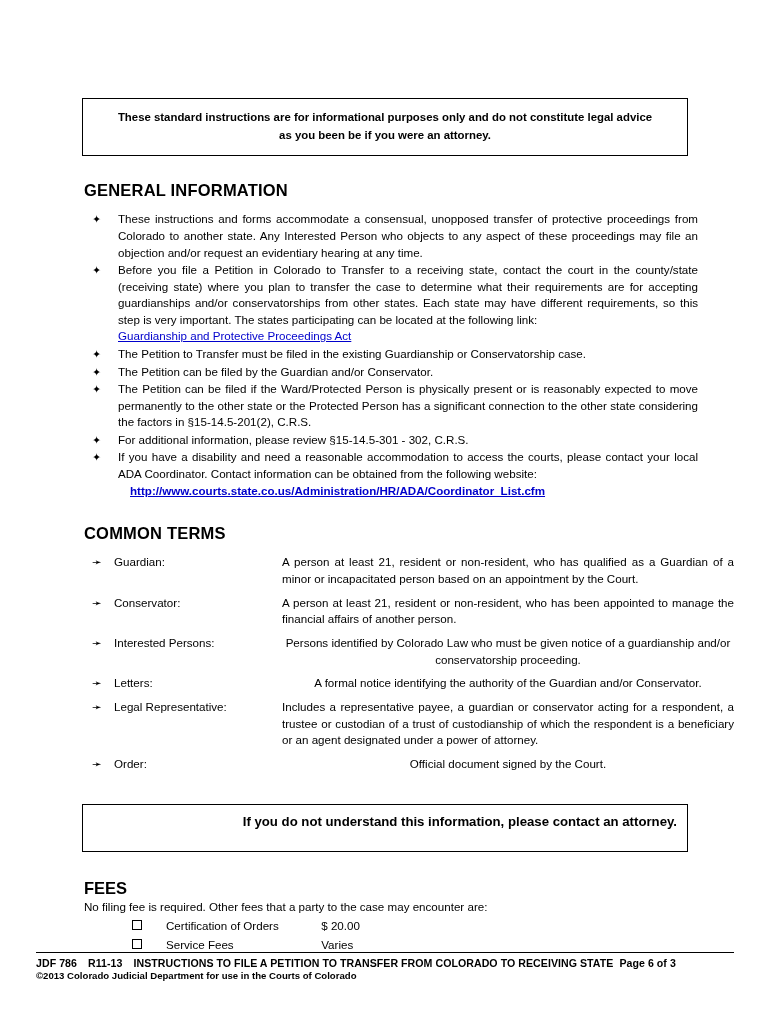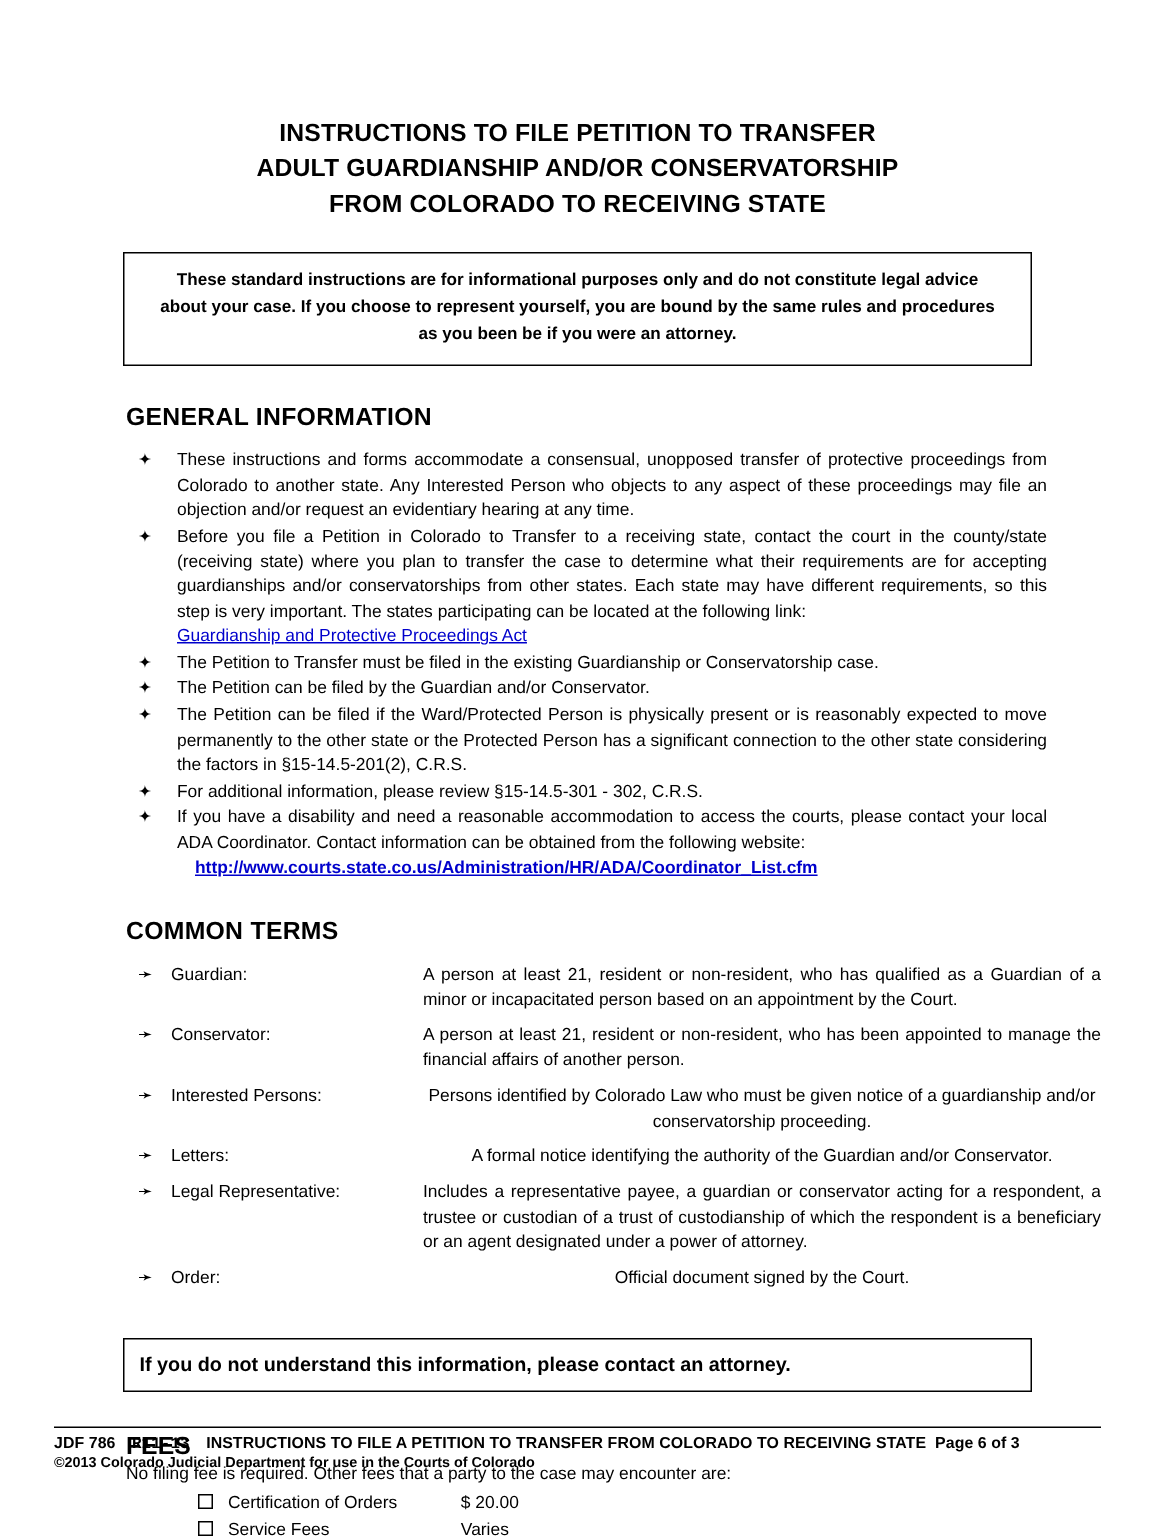--- a/index.html
+++ b/index.html
@@ -113,41 +113,41 @@
   td.term-label.wrap { white-space: normal; }
   td.term-def {
     text-align: justify;
   }
   td.term-def.nojustify { text-align: center; }
 
   
   .attorney-box {
     margin: 24px 46px 0 46px;
     border: 1.6px solid #000;
-    padding: 9px 10px 10px 10px;
-    text-align: left;
+    padding: 9px 10px 22px 10px;
+    text-align: right;
     font-weight: bold;
     font-size: 13.2px;
   }
 
   
   .fees-intro {
     margin: 0 36px 4px 48px;
     font-size: 11.6px;
   }
   ul.fee-list {
     list-style: none;
     margin: 0;
     padding: 0 0 0 96px;
   }
   ul.fee-list li {
     position: relative;
     font-size: 11.6px;
     line-height: 1.62;
-    padding-left: 20px;
+    padding-left: 34px;
   }
   ul.fee-list li .box {
     position: absolute;
     left: 0;
     top: 3px;
     width: 8px;
     height: 8px;
     border: 1.2px solid #000;
   }
   ul.fee-list li .fee-name {
@@ -166,41 +166,35 @@
     border: none;
     border-top: 1px solid #000;
     margin: 0 0 4px 0;
   }
   .footer .line1 {
     font-size: 10.6px;
     font-weight: bold;
     letter-spacing: 0.05px;
   }
   .footer .line1 .jdf { margin-right: 11px; }
-  .footer .line1 .rev { margin-right: 11px; font-family: Liberation Mono, monospace; }
+  .footer .line1 .rev { margin-right: 11px; }
   .footer .line2 {
     font-size: 9.6px;
     font-weight: bold;
     margin-top: 1px;
   }
 </style>
 </head>
 <body>
 
 <div class="page">
 
-  <div class="title-block">
-    <div>INSTRUCTIONS TO FILE PETITION TO TRANSFER</div>
-    <div>ADULT GUARDIANSHIP AND/OR CONSERVATORSHIP</div>
-    <div>FROM COLORADO TO RECEIVING STATE</div>
-  </div>
 
   <div class="notice-box">
     <div>These standard instructions are for informational purposes only and do not constitute legal advice</div>
-    <div>about your case. If you choose to represent yourself, you are bound by the same rules and procedures</div>
     <div>as you been be if you were an attorney.</div>
   </div>
 
   <h2 class="section">GENERAL INFORMATION</h2>
 
   <ul class="bullets">
     <li>
       <span class="dia">✦</span>
       <span>These instructions and forms accommodate a consensual, unopposed transfer of protective proceedings from Colorado to another state. Any Interested Person who objects to any aspect of these proceedings may file an objection and/or request an evidentiary hearing at any time.</span>
     </li>

